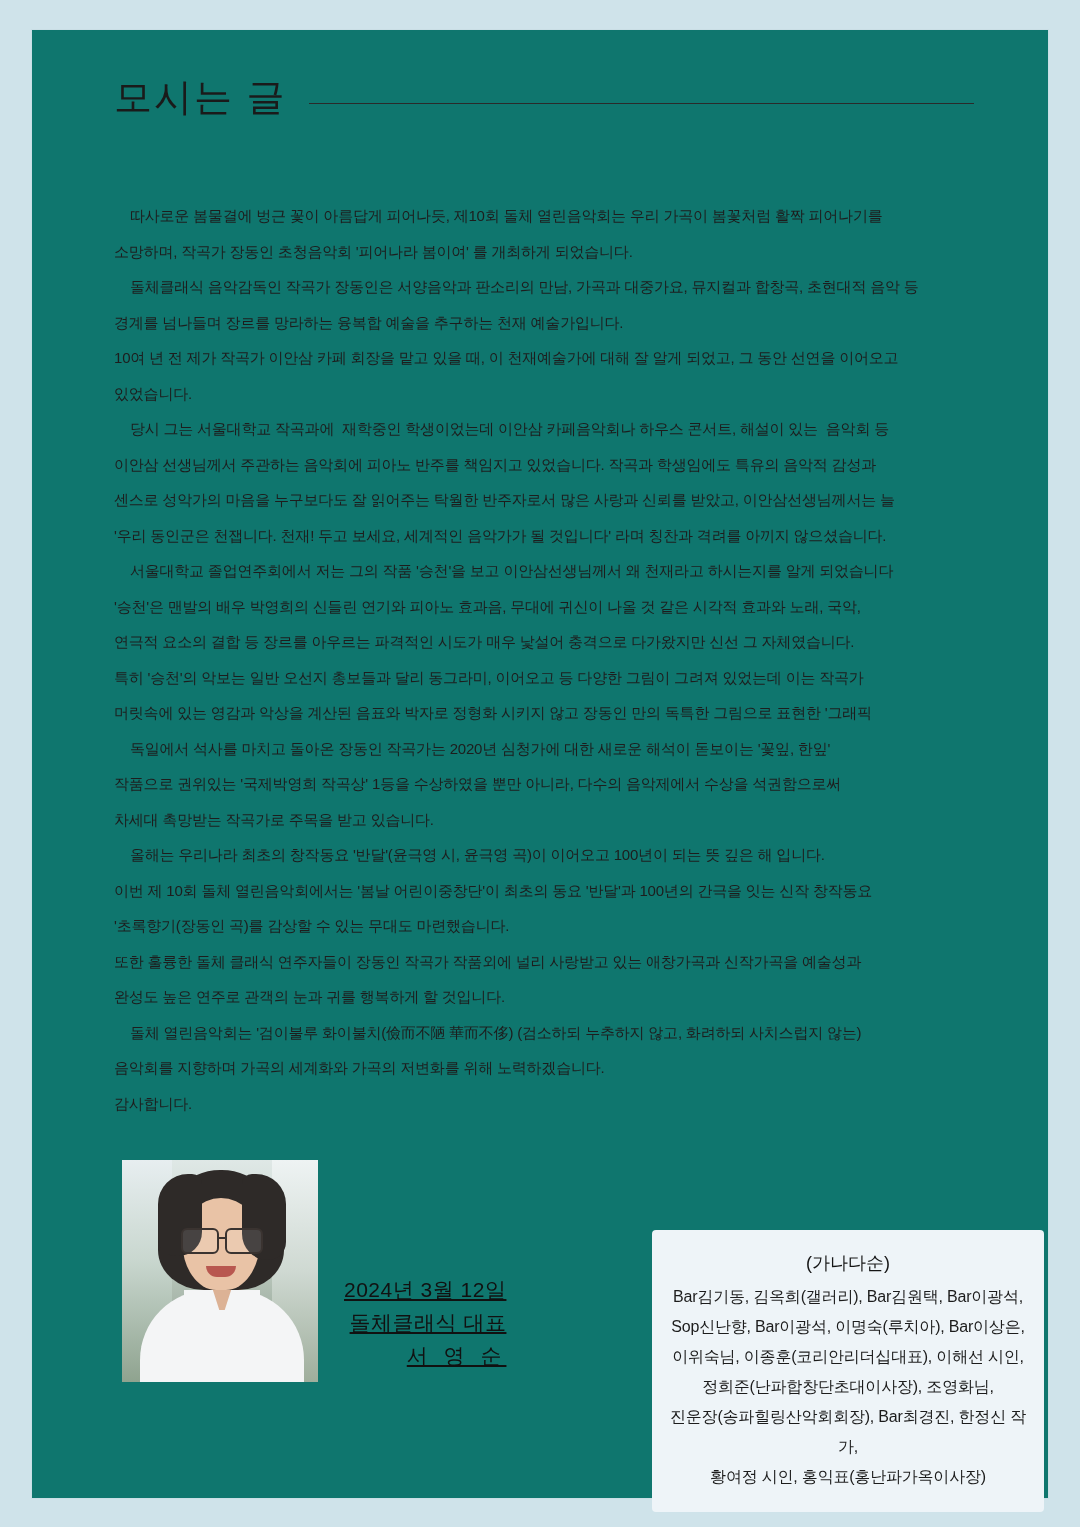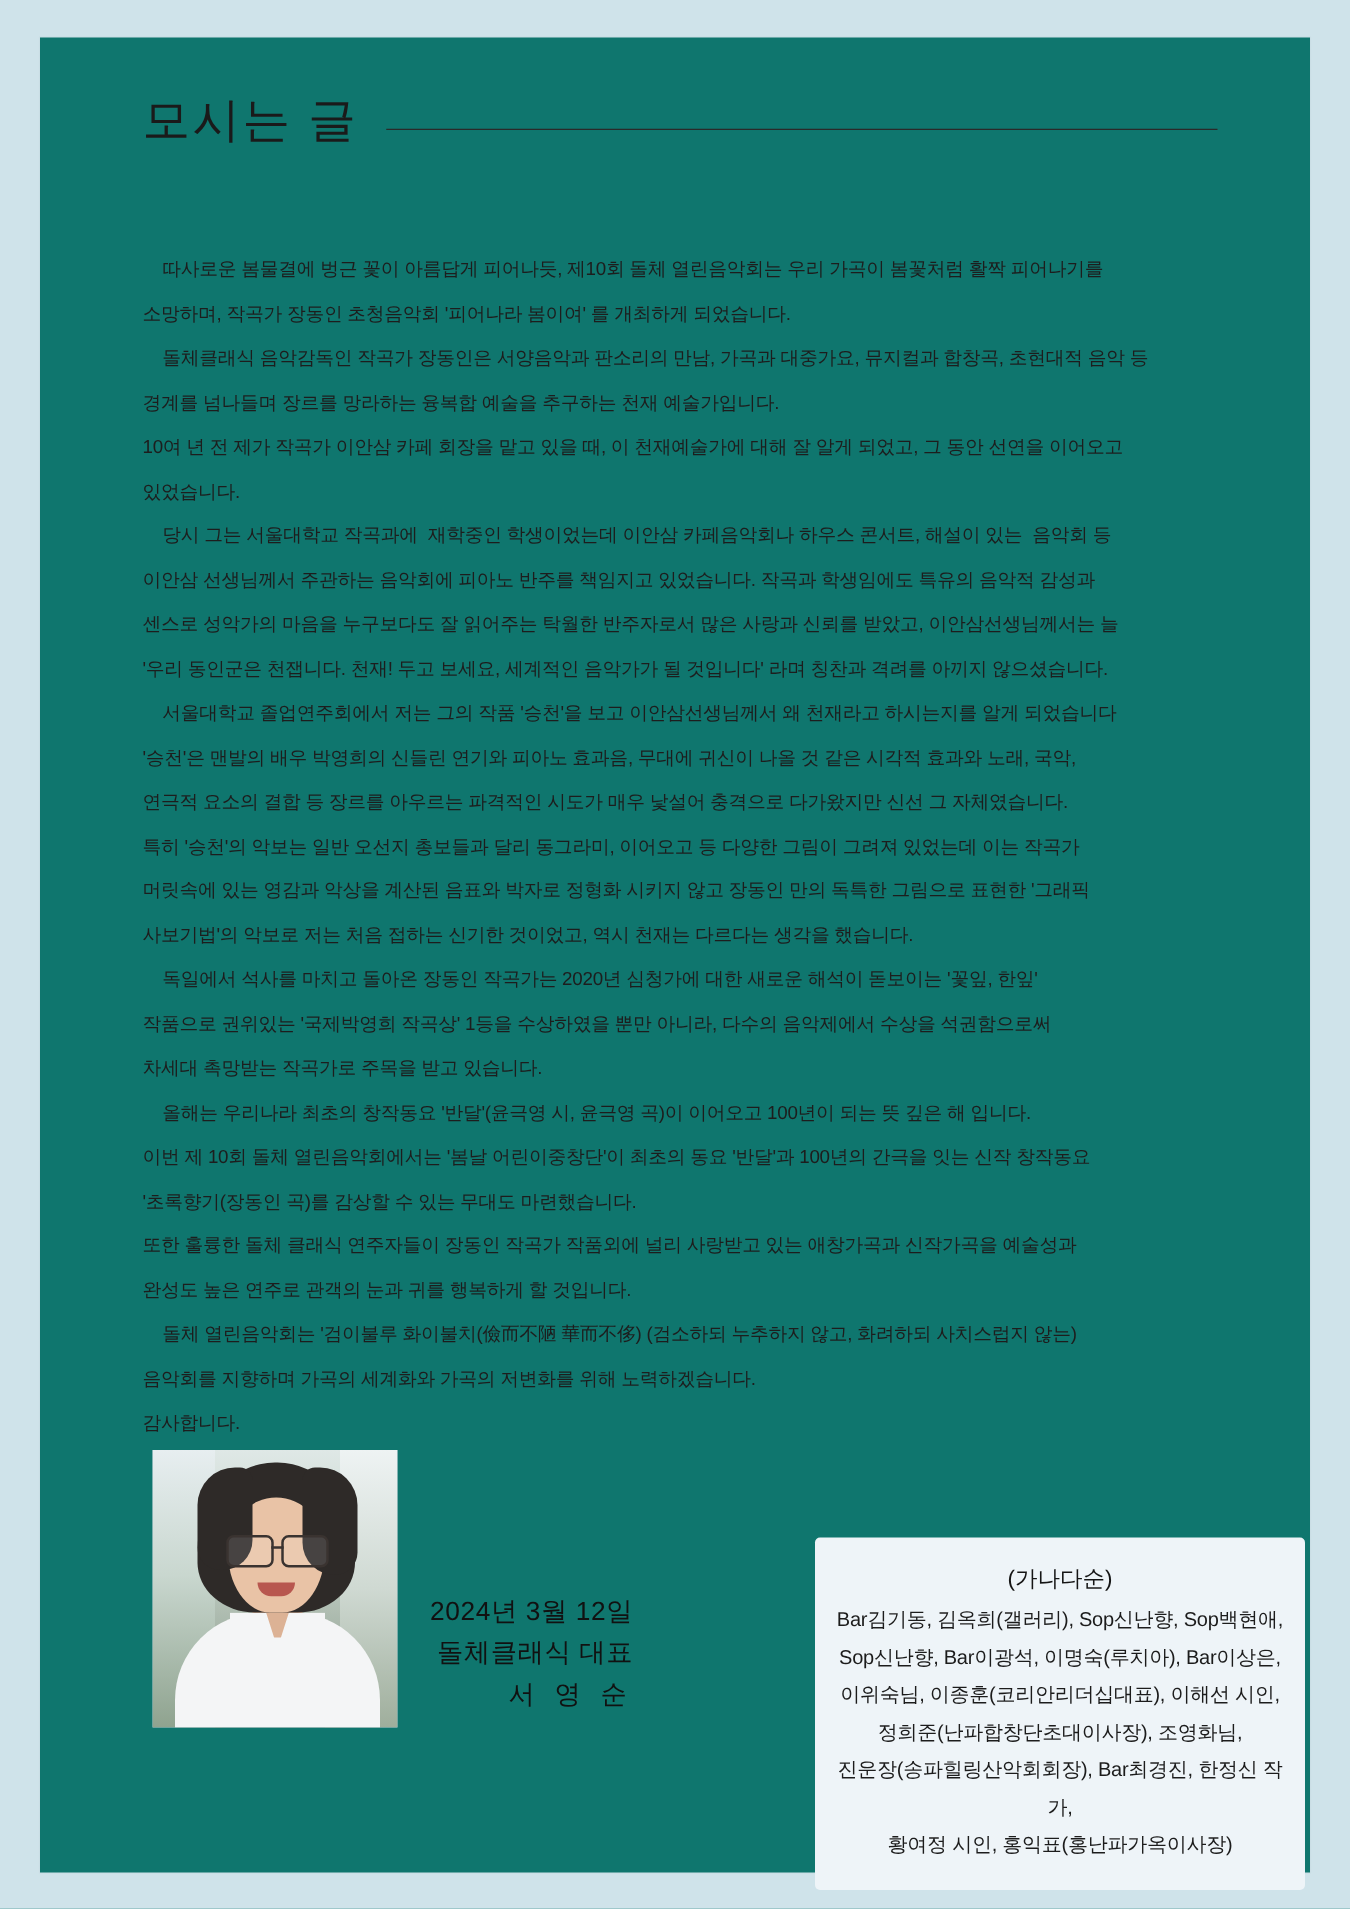--- a/index.html
+++ b/index.html
@@ -157,20 +157,21 @@
     clip-path: polygon(0 0, 38% 0, 50% 62%, 62% 0, 100% 0, 100% 100%, 0 100%);
   }
   .sign-text {
     margin-left: 26px;
     padding-bottom: 10px;
     text-align: right;
     font-size: 21px;
     line-height: 33px;
     color: #111;
     letter-spacing: 0.5px;
+    text-decoration: underline;
   }
   .sign-text .name {
     letter-spacing: 5px;
   }
   .sponsor-box {
     position: absolute;
     left: 620px;
     top: 1200px;
     width: 392px;
     padding: 18px 10px 20px 10px;
@@ -217,21 +218,20 @@
     <p>있었습니다.</p>
     <p>    당시 그는 서울대학교 작곡과에  재학중인 학생이었는데 이안삼 카페음악회나 하우스 콘서트, 해설이 있는  음악회 등</p>
     <p>이안삼 선생님께서 주관하는 음악회에 피아노 반주를 책임지고 있었습니다. 작곡과 학생임에도 특유의 음악적 감성과</p>
     <p>센스로 성악가의 마음을 누구보다도 잘 읽어주는 탁월한 반주자로서 많은 사랑과 신뢰를 받았고, 이안삼선생님께서는 늘</p>
     <p>'우리 동인군은 천잽니다. 천재! 두고 보세요, 세계적인 음악가가 될 것입니다' 라며 칭찬과 격려를 아끼지 않으셨습니다.</p>
     <p>    서울대학교 졸업연주회에서 저는 그의 작품 '승천'을 보고 이안삼선생님께서 왜 천재라고 하시는지를 알게 되었습니다</p>
     <p>'승천'은 맨발의 배우 박영희의 신들린 연기와 피아노 효과음, 무대에 귀신이 나올 것 같은 시각적 효과와 노래, 국악,</p>
     <p>연극적 요소의 결합 등 장르를 아우르는 파격적인 시도가 매우 낯설어 충격으로 다가왔지만 신선 그 자체였습니다.</p>
     <p>특히 '승천'의 악보는 일반 오선지 총보들과 달리 동그라미, 이어오고 등 다양한 그림이 그려져 있었는데 이는 작곡가</p>
     <p>머릿속에 있는 영감과 악상을 계산된 음표와 박자로 정형화 시키지 않고 장동인 만의 독특한 그림으로 표현한 '그래픽</p>
-    <p>사보기법'의 악보로 저는 처음 접하는 신기한 것이었고, 역시 천재는 다르다는 생각을 했습니다.</p>
     <p>    독일에서 석사를 마치고 돌아온 장동인 작곡가는 2020년 심청가에 대한 새로운 해석이 돋보이는 '꽃잎, 한잎'</p>
     <p>작품으로 권위있는 '국제박영희 작곡상' 1등을 수상하였을 뿐만 아니라, 다수의 음악제에서 수상을 석권함으로써</p>
     <p>차세대 촉망받는 작곡가로 주목을 받고 있습니다.</p>
     <p>    올해는 우리나라 최초의 창작동요 '반달'(윤극영 시, 윤극영 곡)이 이어오고 100년이 되는 뜻 깊은 해 입니다.</p>
     <p>이번 제 10회 돌체 열린음악회에서는 '봄날 어린이중창단'이 최초의 동요 '반달'과 100년의 간극을 잇는 신작 창작동요</p>
     <p>'초록향기(장동인 곡)를 감상할 수 있는 무대도 마련했습니다.</p>
     <p>또한 훌륭한 돌체 클래식 연주자들이 장동인 작곡가 작품외에 널리 사랑받고 있는 애창가곡과 신작가곡을 예술성과</p>
     <p>완성도 높은 연주로 관객의 눈과 귀를 행복하게 할 것입니다.</p>
     <p>    돌체 열린음악회는 '검이불루 화이불치(儉而不陋 華而不侈) (검소하되 누추하지 않고, 화려하되 사치스럽지 않는)</p>
     <p>음악회를 지향하며 가곡의 세계화와 가곡의 저변화를 위해 노력하겠습니다.</p>
@@ -259,21 +259,21 @@
     </div>
     <div class="sign-text">
       <div>2024년 3월 12일</div>
       <div>돌체클래식 대표</div>
       <div class="name">서 영 순</div>
     </div>
   </div>
 
   <div class="sponsor-box">
     <div class="sponsor-sub">(가나다순)</div>
-    <div class="sponsor-line">Bar김기동, 김옥희(갤러리), Sop신난향, Sop백현애,</div>
+    <div class="sponsor-line">Bar김기동, 김옥희(갤러리), Bar김원택, Bar이광석,</div>
     <div class="sponsor-line">Sop신난향, Bar이광석, 이명숙(루치아), Bar이상은,</div>
     <div class="sponsor-line">이위숙님, 이종훈(코리안리더십대표), 이해선 시인,</div>
     <div class="sponsor-line">정희준(난파합창단초대이사장), 조영화님,</div>
     <div class="sponsor-line">진운장(송파힐링산악회회장), Bar최경진, 한정신 작가,</div>
     <div class="sponsor-line">황여정 시인, 홍익표(홍난파가옥이사장)</div>
   </div>
 
 </div>
 
 </body></html>

